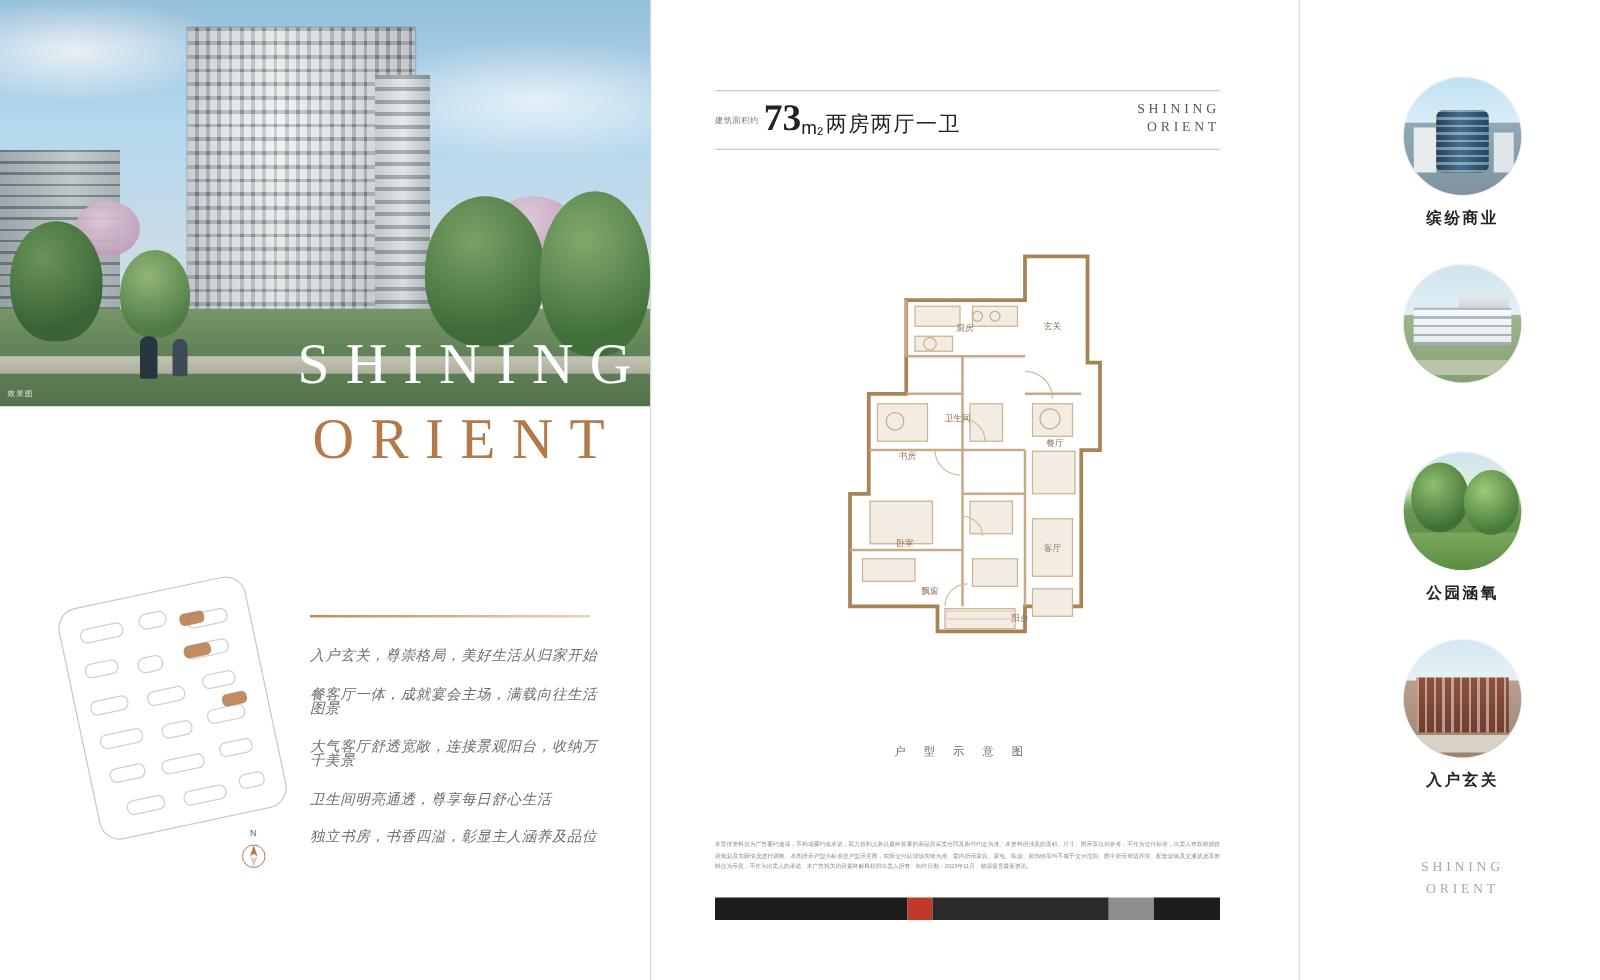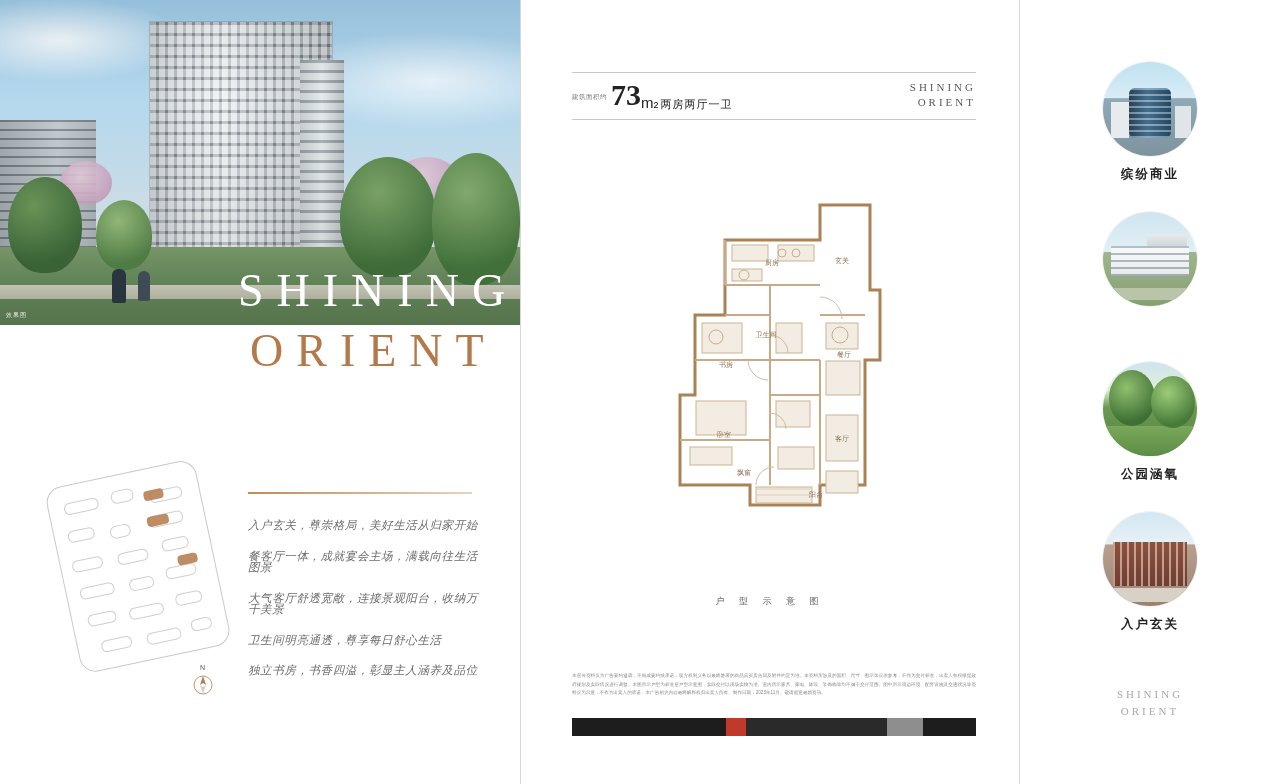--- a/index.html
+++ b/index.html
@@ -101,32 +101,32 @@
     margin:0;font-size:22px;color:#b4794a;letter-spacing:3px;font-weight:700;
     font-family:"Liberation Sans", sans-serif;
   }
   .left-text .rule{margin-top:14px;width:224px;height:2px;background:linear-gradient(90deg,#c58a54,#e6d3bf);}
   .left-text ul{list-style:none;margin:26px 0 0;padding:0;font-style:italic;}
   .left-text li{
     font-size:11.5px;color:#6d6d6d;letter-spacing:.6px;line-height:1;margin-bottom:19px;
   }
 
   
-  .center-panel{position:relative;width:500px;height:784px;flex:0 0 500px;background:#fff;}
+  .center-panel{position:relative;width:500px;height:784px;flex:0 0 500px;background:#fff;padding-left:20px;}
   .v-sep{position:absolute;left:0;top:0;width:1px;height:784px;background:#d8d8d8;}
   .v-sep2{position:absolute;right:0;top:0;width:1px;height:784px;background:#d8d8d8;}
 
   .plan-head{position:absolute;left:52px;top:72px;width:404px;}
   .plan-head .row{display:flex;align-items:flex-end;justify-content:space-between;}
   .plan-title{display:flex;align-items:flex-end;}
   .plan-title .pre{font-size:6.5px;color:#777;letter-spacing:.5px;margin-right:4px;margin-bottom:9px;line-height:1.2;white-space:pre-line;}
   .plan-title .num{font-size:30px;color:#222;font-weight:700;line-height:1;font-family:"Liberation Serif", serif;}
   .plan-title .sq{font-size:15px;color:#222;font-weight:400;line-height:1;}
   .plan-title .sup{font-size:9px;vertical-align:super;}
-  .plan-title .rooms{font-size:11px;color:#222;letter-spacing:1px;margin-left:2px;line-height:1.1;}
+  .plan-title .rooms{font-size:17px;color:#222;letter-spacing:1px;margin-left:2px;line-height:1.1;}
   .plan-brand{text-align:right;font-family:"Liberation Serif", serif;color:#5a5a5a;font-size:11px;letter-spacing:3px;line-height:1.35;}
   .plan-head .hr-top{height:1px;background:#c9c9c9;margin-bottom:7px;}
   .plan-head .hr-bot{height:1px;background:#c9c9c9;margin-top:9px;}
   .plan-caption{
     position:absolute;left:0;top:595px;width:500px;text-align:center;
     font-size:9px;color:#6a6a6a;letter-spacing:6px;
   }
   .disclaimer{
     position:absolute;left:52px;top:672px;width:404px;
     font-size:4.6px;line-height:1.9;color:#8a8a8a;text-align:justify;

